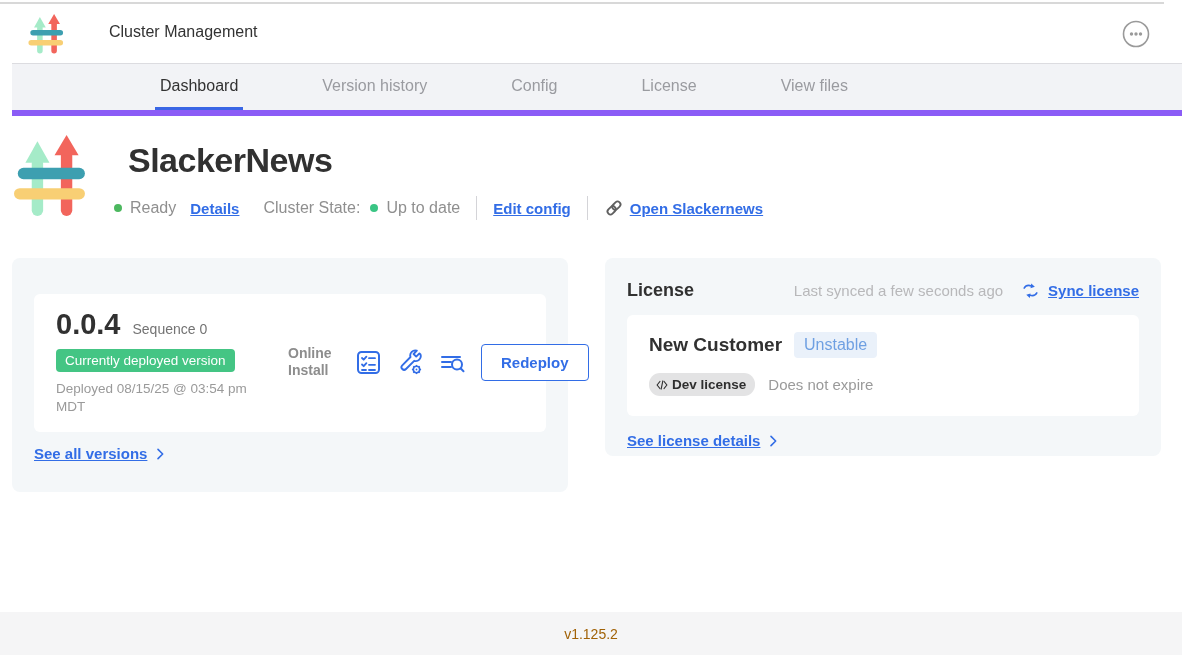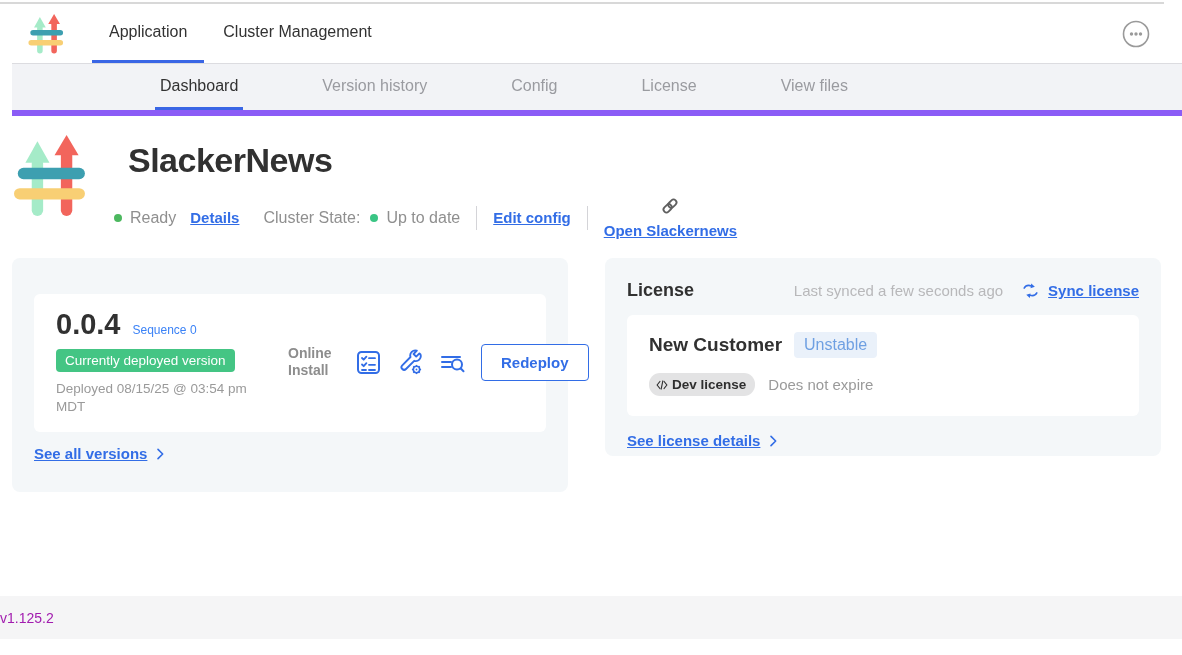--- a/index.html
+++ b/index.html
@@ -32,37 +32,37 @@
   .app-logo-lg { position:absolute; left:14px; top:134px; width:76px; height:88px; }
   .app-title { position:absolute; left:128px; top:141px; font-size:34px; font-weight:bold; color:#313131; letter-spacing:-0.5px; }
   .status-row { position:absolute; left:114px; top:196px; display:flex; align-items:center; font-size:16px; color:#8f8f8f; }
   .dot { width:8px; height:8px; border-radius:50%; display:inline-block; }
   .dot.ready { background:#4cb85f; margin-right:8px; }
   .dot.cluster { background:#3ac584; margin:0 8px 0 10px; }
   a.blue-link { color:#326de6; font-weight:bold; text-decoration:underline; cursor:pointer; }
   .status-row .details { font-size:15px; margin-left:14px; }
   .status-row .cluster-label { margin-left:24px; }
   .vdiv { width:1px; height:24px; background:#d4d4d8; margin:0 16px; }
-  .open-app { display:flex; align-items:center; gap:6px;flex-direction:column; }
+  .open-app { display:flex; align-items:center; gap:6px; }
 
   
   .card { position:absolute; top:258px; background:#f4f7f9; border-radius:8px; padding:22px; }
   .card.version { left:12px; width:556px; height:234px; }
   .card.license { left:605px; width:556px; height:198px; }
   .card-head { display:flex; align-items:center; }
   .card-title { font-size:18px; font-weight:bold; color:#313131; }
   .card-head .right-group { margin-left:auto; display:flex; align-items:center; gap:8px; font-size:15px; }
   .inner-card { background:#fff; border-radius:6px; margin-top:14px; }
 
   
   .version-inner { padding:14px 18px 16px 22px; display:flex; align-items:center; min-height:130px; }
   .v-left { width:232px; flex:none; }
   .v-num-row { display:flex; align-items:baseline; }
   .v-number { font-size:29px; font-weight:bold; color:#313131; }
-  .v-sequence { font-size:12px; color:#3b82f6; margin-left:12px; }
+  .v-sequence { font-size:14px; color:#737373; margin-left:12px; }
   .deployed-badge { display:inline-block; margin-top:8px; background:#44c584; color:#fff; font-size:13.5px;
     padding:4px 9px; border-radius:4px; }
   .deployed-at { margin-top:8px; font-size:13.5px; color:#9a9a9a; width:215px; line-height:1.35; }
   .v-right { margin-left:auto; display:flex; align-items:center; gap:15px; }
   .install-type { font-size:14px; font-weight:bold; color:#8d8d8d; width:52px; line-height:1.25; }
   .v-icon { width:27px; height:27px; cursor:pointer; flex:none; }
   .redeploy-btn { background:#fff; border:1px solid #326de6; color:#326de6; font-weight:bold; font-size:15px;
     font-family:inherit; padding:9px 19px; border-radius:4px; cursor:pointer; }
   .card-footer-link { margin-top:13px; display:flex; align-items:center; gap:5px; font-size:15px; }
 
@@ -71,43 +71,40 @@
   .cust-row { display:flex; align-items:center; }
   .cust-name { font-size:19px; font-weight:bold; color:#313131; }
   .channel-badge { margin-left:12px; background:#eaf1fa; color:#6fa0e2; font-size:16px; padding:4px 10px; border-radius:4px; }
   .lic-row { display:flex; align-items:center; margin-top:15px; }
   .type-badge { background:#e3e3e4; color:#2f2f2f; font-weight:bold; font-size:13.5px; padding:4px 9px 4px 6px;
     border-radius:11px; display:flex; align-items:center; gap:3px; }
   .expiry { margin-left:13px; font-size:15px; color:#9a9a9a; }
   .synced-text { color:#b8b8ba; font-size:15px; margin-right:10px; }
 
   
-  .footer { position:absolute; left:0; bottom:16px; width:100%; height:43px; background:#f5f5f6;
-    display:flex; align-items:center; justify-content:flex-start; font-size:14px; color:#a21caf; }
+  .footer { position:absolute; left:0; bottom:0; width:100%; height:43px; background:#f5f5f6;
+    display:flex; align-items:center; justify-content:center; font-size:14px; color:#a16207; }
 
   svg { display:block; }
 </style>
 </head>
 <body>
 
 <div class="topline"></div>
 
 <div class="header">
   <svg class="logo-sm" viewBox="0 0 60 68" aria-hidden="true">
     <rect x="14" y="18" width="9" height="46" rx="4.5" fill="#a5ebc8"></rect>
     <polygon points="9,22 18.5,5 28,22" fill="#a5ebc8"></polygon>
     <rect x="37" y="12" width="9" height="52" rx="4.5" fill="#f2655c"></rect>
     <polygon points="32,16 41.5,0 51,16" fill="#f2655c"></polygon>
     <rect x="3" y="26" width="53" height="9" rx="4.5" fill="#3d9fb0"></rect>
     <rect x="0" y="42" width="56" height="9" rx="4.5" fill="#f8cf74"></rect>
   </svg>
   <div class="main-tabs">
-    <div class="main-tab active">
-      <span>Application</span>
-    </div>
     <div class="main-tab">
       <span>Cluster Management</span>
     </div>
   </div>
   <div class="header-right">
     <svg class="ellipsis-btn" viewBox="0 0 28 28">
       <circle cx="14" cy="14" r="12.5" fill="none" stroke="#9a9a9a" stroke-width="1.6"></circle>
       <circle cx="9.5" cy="14" r="1.7" fill="#9a9a9a"></circle>
       <circle cx="14" cy="14" r="1.7" fill="#9a9a9a"></circle>
       <circle cx="18.5" cy="14" r="1.7" fill="#9a9a9a"></circle>

